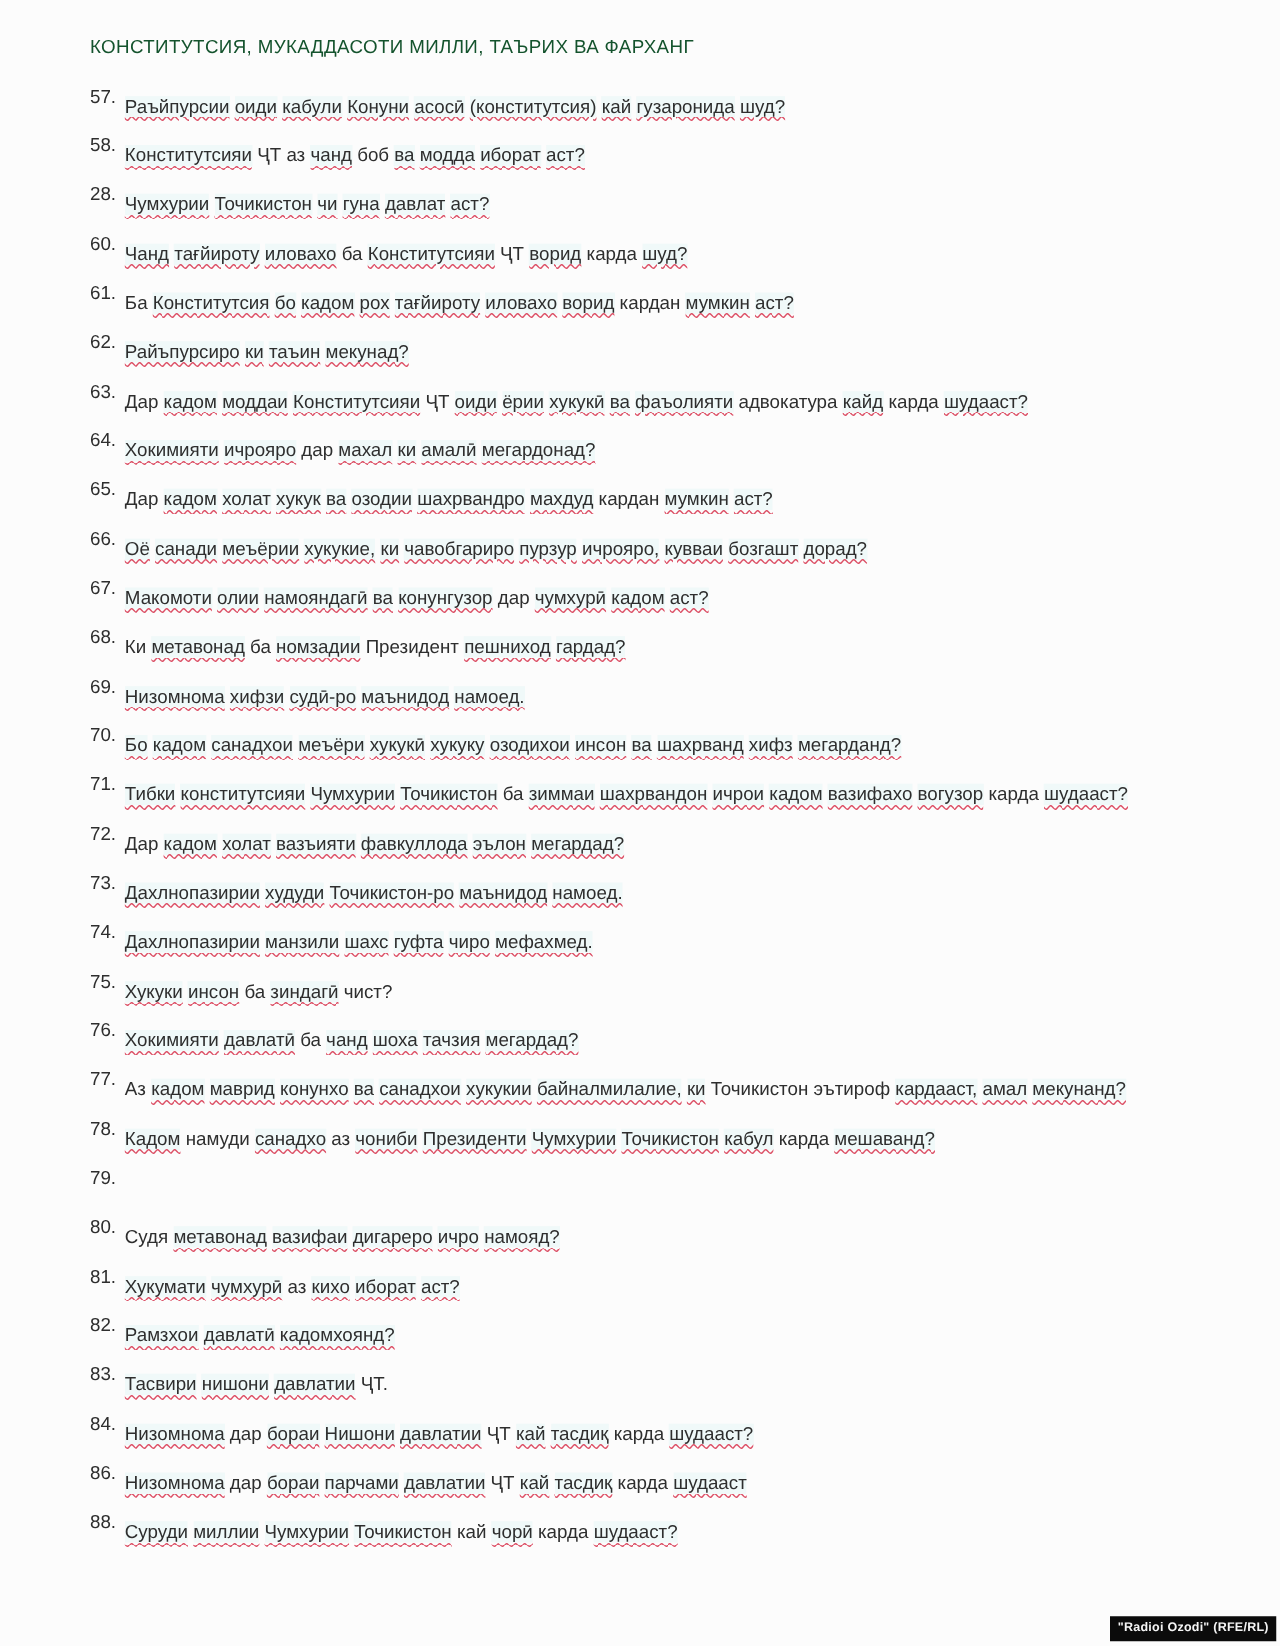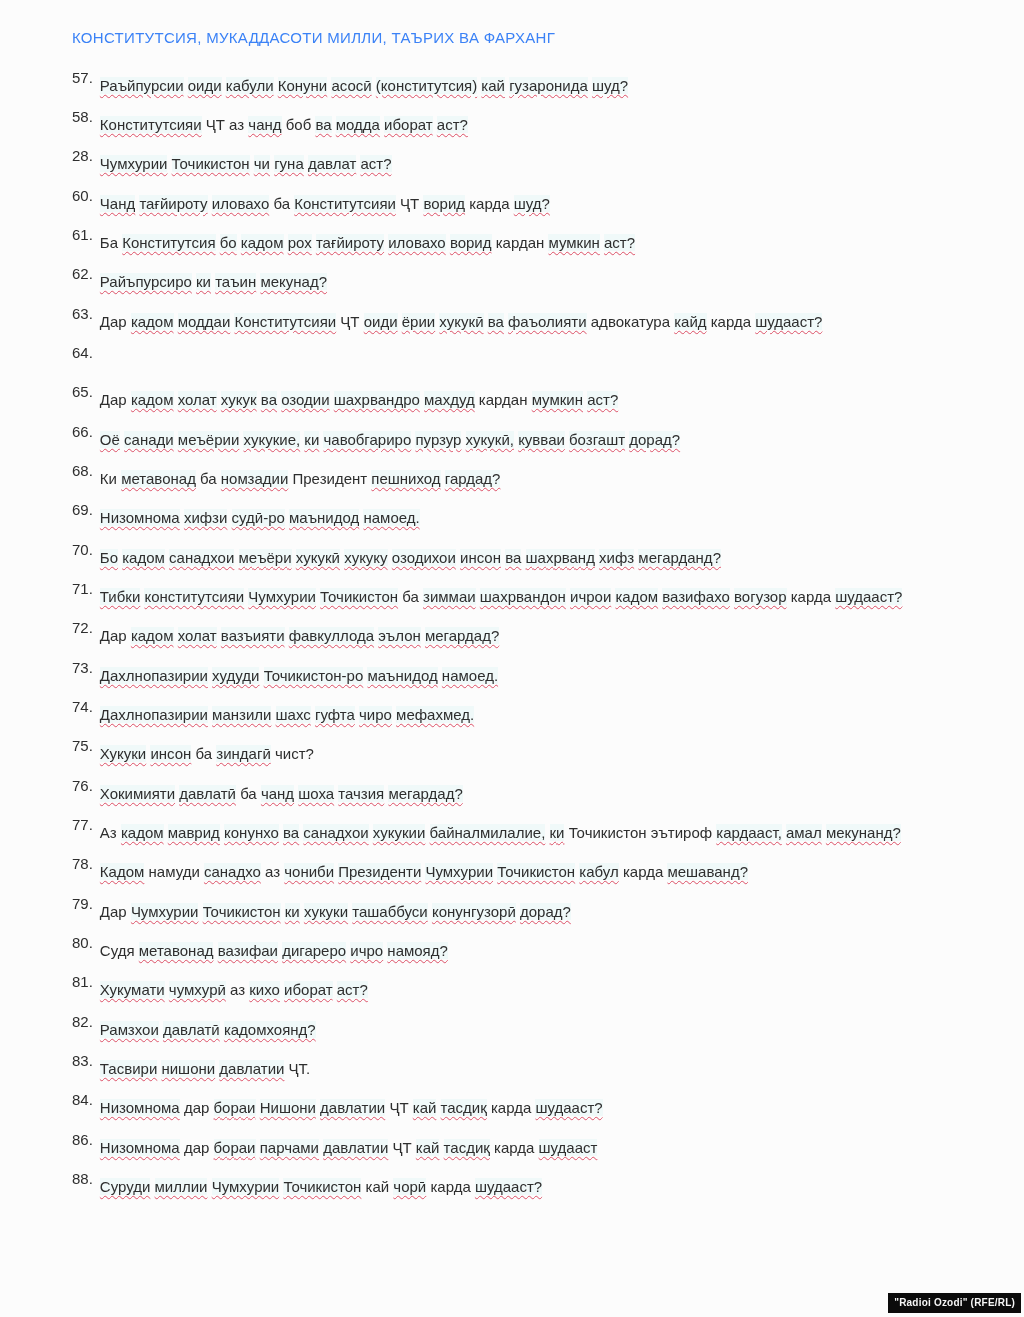--- a/index.html
+++ b/index.html
@@ -16,21 +16,21 @@
   }
   .row{
     height:39.35px;
     display:flex;
     align-items:center;
     white-space:nowrap;
     font-size:15px;
   }
   .title-row{
     letter-spacing:.3px;
-    color:#3b82f6;
+    color:#14532d;
   }
   .num{
     margin-right:7px;
     flex:0 0 auto;
     text-align:right;
   }
   .txt{ white-space:nowrap;margin-top:16px; }
   .w{ }
   .u{
     text-decoration-line:underline;
@@ -81,28 +81,33 @@
       <div class="row">
         <span class="num">62.</span>
         <span class="txt"><span class="w u">Райъпурсиро</span> <span class="w u">ки</span> <span class="w u">таъин</span> <span class="w u">мекунад?</span></span>
       </div>
       <div class="row">
         <span class="num">63.</span>
         <span class="txt"><span class="w">Дар</span> <span class="w u">кадом</span> <span class="w u">моддаи</span> <span class="w u">Конститутсияи</span> <span class="w">ҶТ</span> <span class="w u">оиди</span> <span class="w u">ёрии</span> <span class="w u">хукукӣ</span> <span class="w u">ва</span> <span class="w u">фаъолияти</span> <span class="w">адвокатура</span> <span class="w u">кайд</span> <span class="w">карда</span> <span class="w u">шудааст?</span></span>
       </div>
       <div class="row">
         <span class="num">64.</span>
+        <span class="txt"><span class="w u">Хокимияти</span> <span class="w u">ичрояро</span> <span class="w">дар</span> <span class="w u">махал</span> <span class="w u">ки</span> <span class="w u">амалӣ</span> <span class="w u">мегардонад?</span></span>
       </div>
       <div class="row">
         <span class="num">65.</span>
         <span class="txt"><span class="w">Дар</span> <span class="w u">кадом</span> <span class="w u">холат</span> <span class="w u">хукук</span> <span class="w u">ва</span> <span class="w u">озодии</span> <span class="w u">шахрвандро</span> <span class="w u">махдуд</span> <span class="w">кардан</span> <span class="w u">мумкин</span> <span class="w u">аст?</span></span>
       </div>
       <div class="row">
         <span class="num">66.</span>
-        <span class="txt"><span class="w u">Оё</span> <span class="w u">санади</span> <span class="w u">меъёрии</span> <span class="w u">хукукие,</span> <span class="w u">ки</span> <span class="w u">чавобгариро</span> <span class="w u">пурзур</span> <span class="w u">хукукӣ,</span> <span class="w u">кувваи</span> <span class="w u">бозгашт</span> <span class="w u">дорад?</span></span>
+        <span class="txt"><span class="w u">Оё</span> <span class="w u">санади</span> <span class="w u">меъёрии</span> <span class="w u">хукукие,</span> <span class="w u">ки</span> <span class="w u">чавобгариро</span> <span class="w u">пурзур</span> <span class="w u">ичрояро,</span> <span class="w u">кувваи</span> <span class="w u">бозгашт</span> <span class="w u">дорад?</span></span>
+      </div>
+      <div class="row">
+        <span class="num">67.</span>
+        <span class="txt"><span class="w u">Макомоти</span> <span class="w u">олии</span> <span class="w u">намояндагӣ</span> <span class="w u">ва</span> <span class="w u">конунгузор</span> <span class="w">дар</span> <span class="w u">чумхурӣ</span> <span class="w u">кадом</span> <span class="w u">аст?</span></span>
       </div>
       <div class="row">
         <span class="num">68.</span>
         <span class="txt"><span class="w">Ки</span> <span class="w u">метавонад</span> <span class="w">ба</span> <span class="w u">номзадии</span> <span class="w">Президент</span> <span class="w u">пешниход</span> <span class="w u">гардад?</span></span>
       </div>
       <div class="row">
         <span class="num">69.</span>
         <span class="txt"><span class="w u">Низомнома</span> <span class="w u">хифзи</span> <span class="w u">судӣ-ро</span> <span class="w u">маънидод</span> <span class="w u">намоед.</span></span>
       </div>
       <div class="row">
@@ -136,21 +141,20 @@
       <div class="row">
         <span class="num">77.</span>
         <span class="txt"><span class="w">Аз</span> <span class="w u">кадом</span> <span class="w u">маврид</span> <span class="w u">конунхо</span> <span class="w u">ва</span> <span class="w u">санадхои</span> <span class="w u">хукукии</span> <span class="w u">байналмилалие,</span> <span class="w u">ки</span> <span class="w">Точикистон</span> <span class="w">эътироф</span> <span class="w u">кардааст,</span> <span class="w u">амал</span> <span class="w u">мекунанд?</span></span>
       </div>
       <div class="row">
         <span class="num">78.</span>
         <span class="txt"><span class="w u">Кадом</span> <span class="w">намуди</span> <span class="w u">санадхо</span> <span class="w">аз</span> <span class="w u">чониби</span> <span class="w u">Президенти</span> <span class="w u">Чумхурии</span> <span class="w u">Точикистон</span> <span class="w u">кабул</span> <span class="w">карда</span> <span class="w u">мешаванд?</span></span>
       </div>
       <div class="row">
         <span class="num">79.</span>
-        <span class="txt"><span class="w">Дар</span> <span class="w u">Чумхурии</span> <span class="w u">Точикистон</span> <span class="w u">ки</span> <span class="w u">хукуки</span> <span class="w u">ташаббуси</span> <span class="w u">конунгузорӣ</span> <span class="w u">дорад?</span></span>
       </div>
       <div class="row">
         <span class="num">80.</span>
         <span class="txt"><span class="w">Судя</span> <span class="w u">метавонад</span> <span class="w u">вазифаи</span> <span class="w u">дигареро</span> <span class="w u">ичро</span> <span class="w u">намояд?</span></span>
       </div>
       <div class="row">
         <span class="num">81.</span>
         <span class="txt"><span class="w u">Хукумати</span> <span class="w u">чумхурӣ</span> <span class="w">аз</span> <span class="w u">кихо</span> <span class="w u">иборат</span> <span class="w u">аст?</span></span>
       </div>
       <div class="row">

